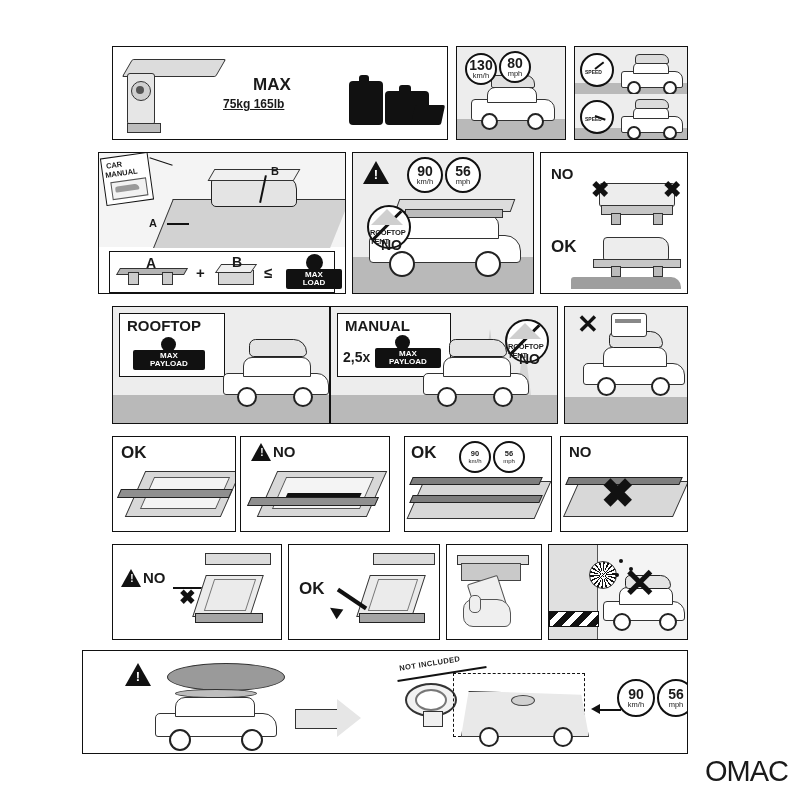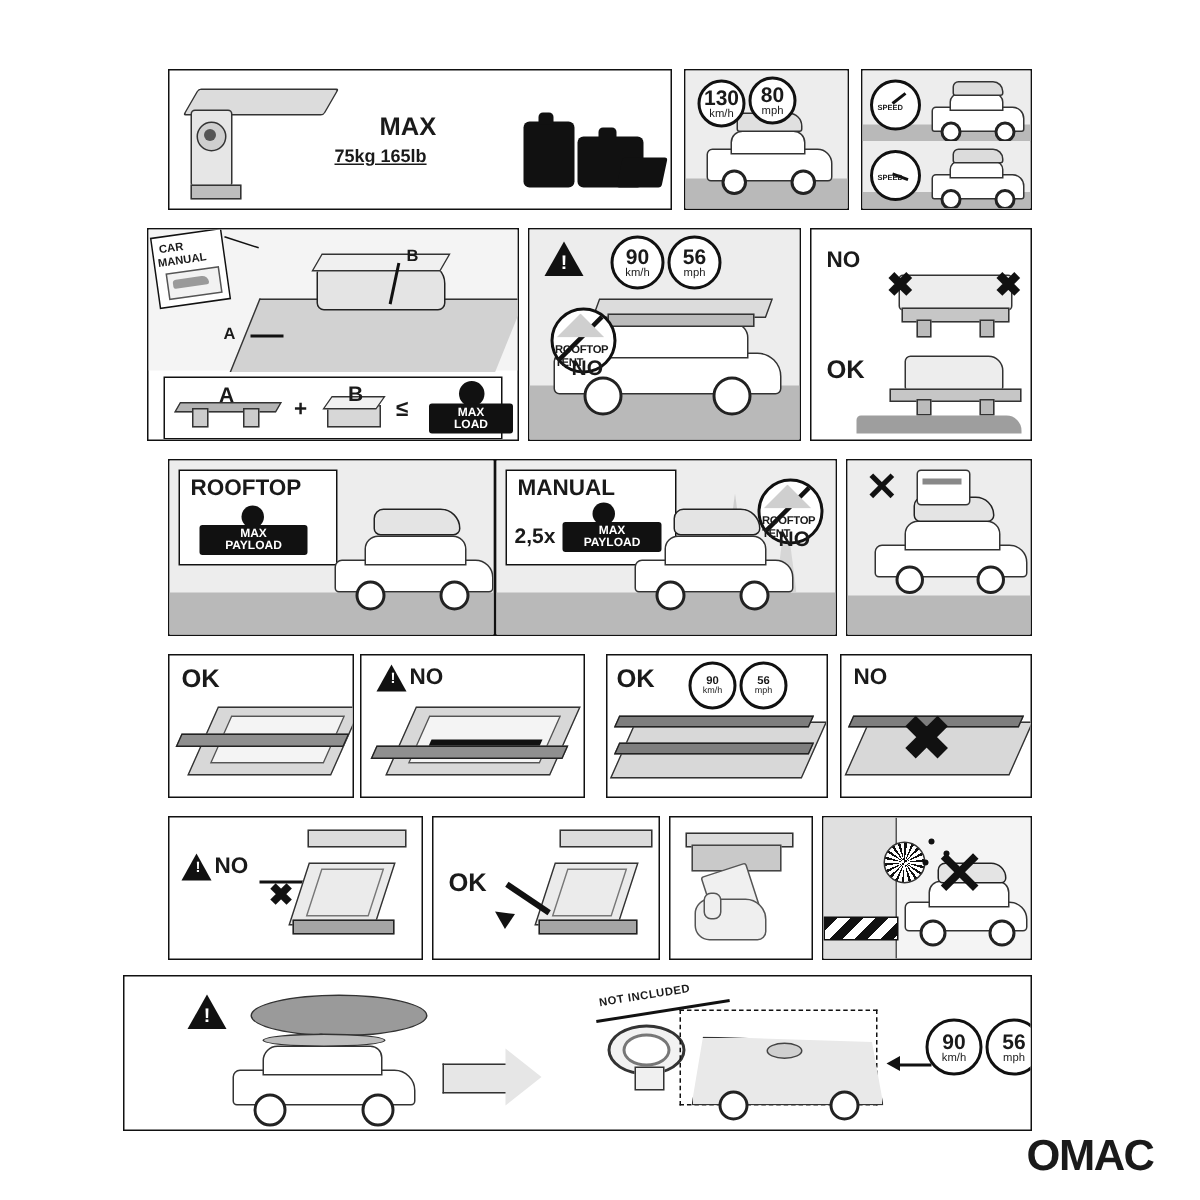--- a/index.html
+++ b/index.html
@@ -18,21 +18,21 @@
   .badge .v{font-weight:bold;}
   .badge .u{font-weight:normal;}
   .xmark{position:absolute;font-weight:bold;line-height:1;color:#111;font-family:"Liberation Sans",sans-serif;}
   .warn{position:absolute;width:0;height:0;border-left:13px solid transparent;border-right:13px solid transparent;border-bottom:23px solid #111;}
   .warn .bang{position:absolute;left:-3px;top:7px;width:6px;color:#fff;font-size:13px;font-weight:bold;text-align:center;line-height:1;}
   .ok{font-size:17px;font-weight:bold;}
   .no{font-size:15px;font-weight:bold;}
   .wheel{position:absolute;border-radius:50%;background:#fff;border:2px solid #222;}
   .gaugeface{position:absolute;border-radius:50%;background:#fff;border:2px solid #111;}
   .needle{position:absolute;background:#111;transform-origin:left center;}
-  .footer{position:absolute;right:31px;bottom:12px;font-size:29px;font-weight:bold;letter-spacing:-1px;}
+  .footer{position:absolute;right:12px;bottom:12px;font-size:29px;font-weight:normal;letter-spacing:-1px;}
   .plate{position:absolute;background:#111;color:#fff;font-weight:bold;text-align:center;border-radius:2px;display:flex;align-items:center;justify-content:center;line-height:1.05;}
   .hatch{position:absolute;background:repeating-linear-gradient(135deg,#111 0 6px,#fff 6px 12px);border:1.5px solid #111;}
   .luggage{position:absolute;background:#111;border-radius:2px;}
   .oval{position:absolute;border-radius:50%;}
   .dash{position:absolute;border:1.5px dashed #111;}
   .manual{position:absolute;background:#fff;border:1.5px solid #111;}
   .roofbox{position:absolute;background:#e4e4e4;border:1.6px solid #222;border-radius:7px 14px 5px 5px;}
 </style>
 </head>
 <body>

